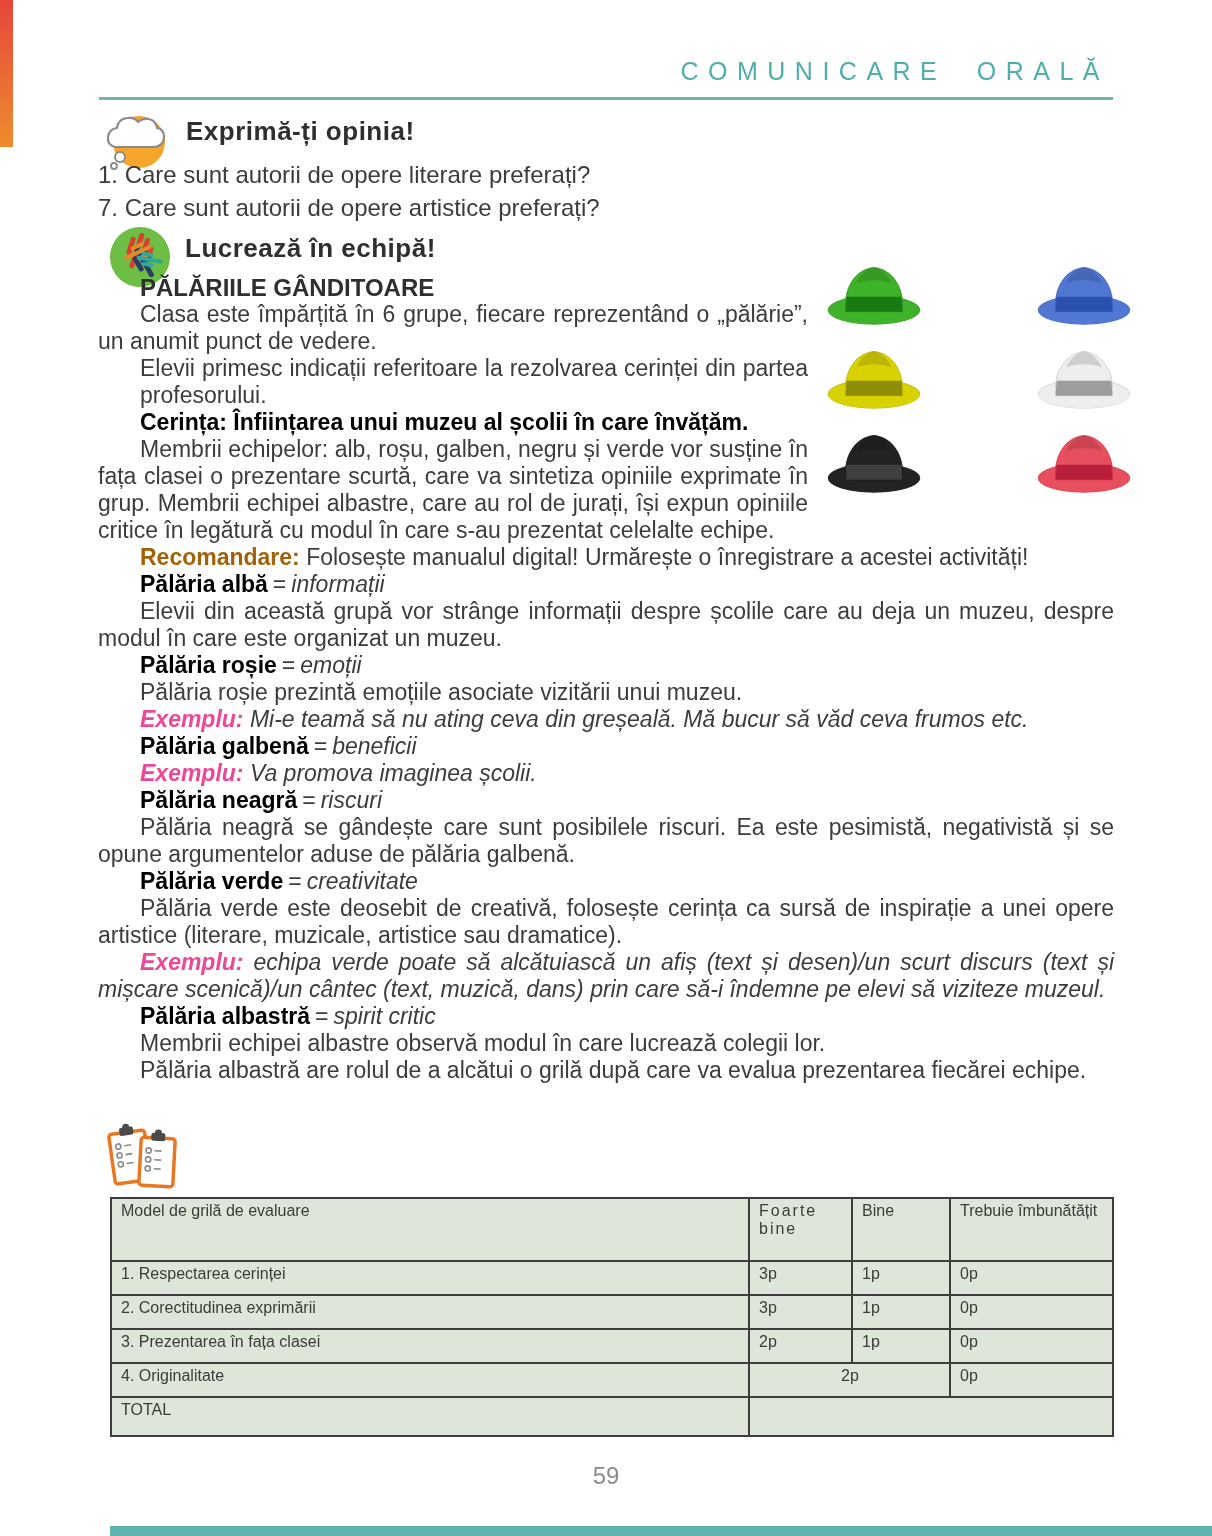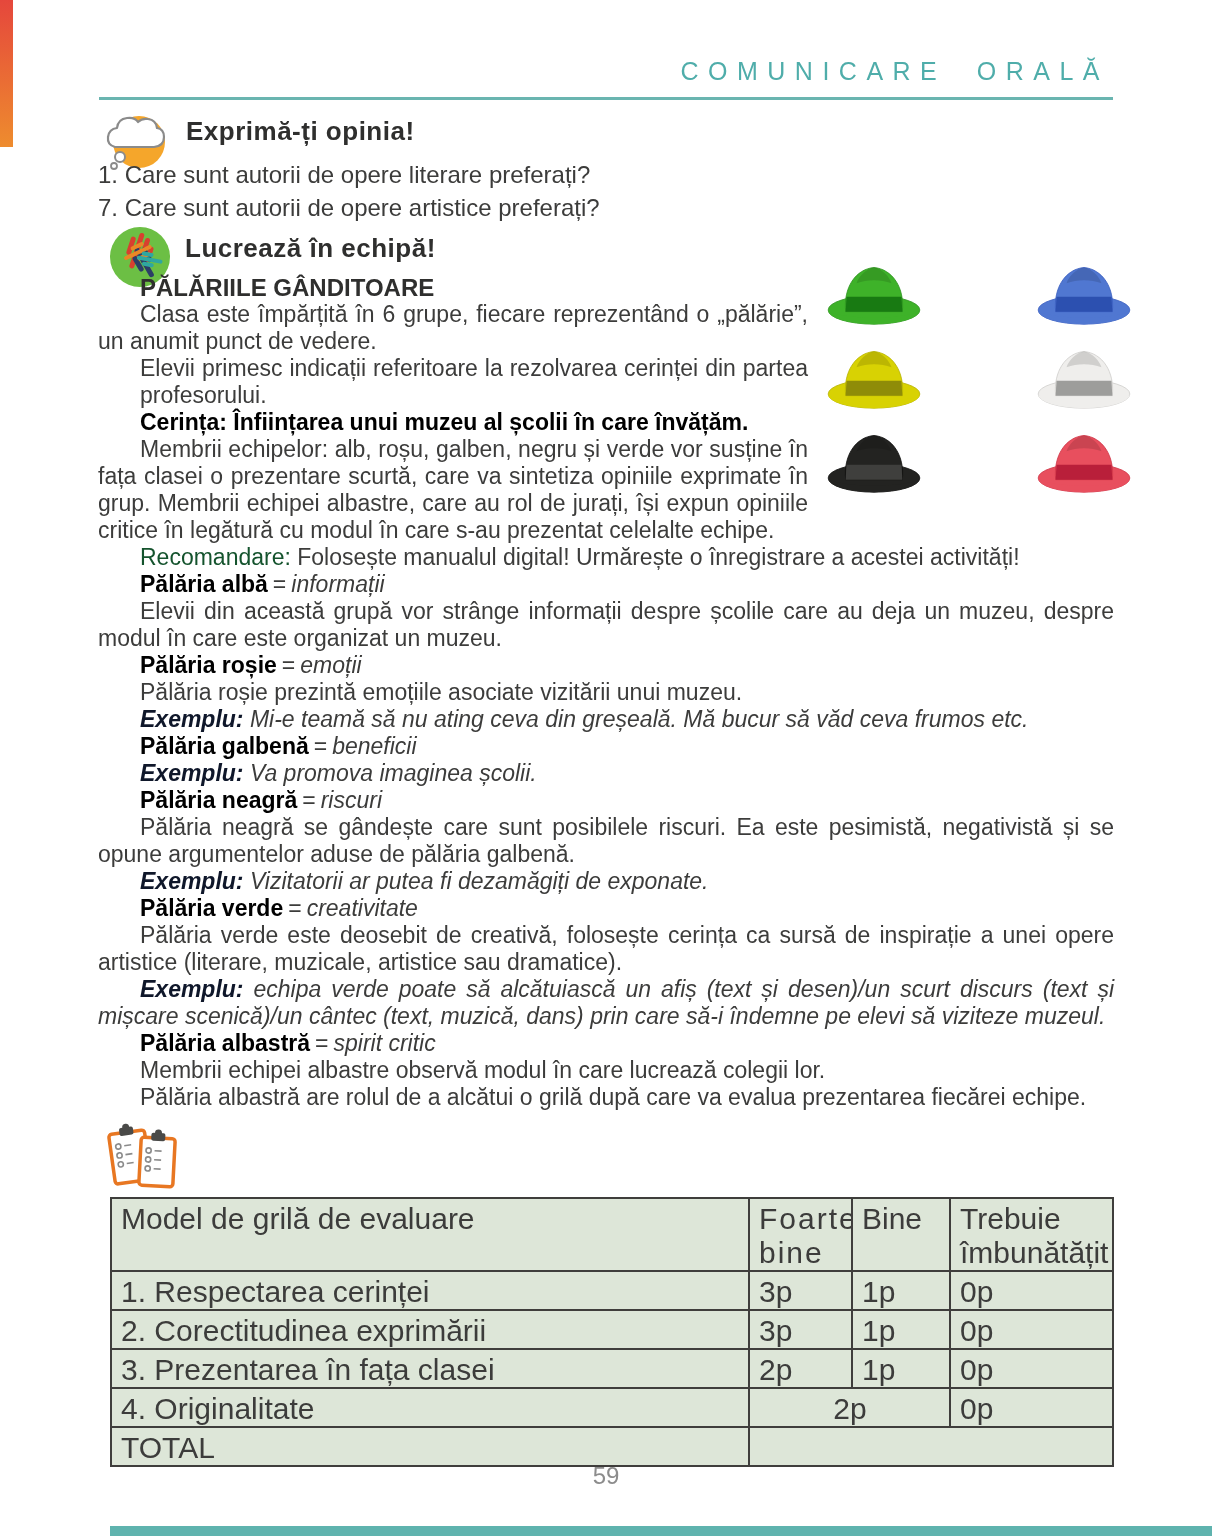--- a/index.html
+++ b/index.html
@@ -26,33 +26,33 @@
   .questions{position:absolute;left:98px;top:158px;font-size:24px;line-height:33px;}
   .questions p{margin:0;}
   
   .content{position:absolute;left:98px;top:274px;width:1016px;font-size:23px;line-height:27px;}
   .content p{margin:0;}
   .ind{text-indent:42px;}
   .pad{padding-left:42px;}
   .just{text-align:justify;}
   .b{font-weight:bold;color:#000000;}
   .it{font-style:italic;}
-  .orange{color:#14532d;}
-  .ex-label{color:#0f172a;font-weight:bold;font-style:italic;}
+  .orange{color:#a16207;font-weight:bold;}
+  .ex-label{color:#ec4899;font-weight:bold;font-style:italic;}
   .subtitle{padding-left:42px;font-weight:bold;color:#2f2f2e;font-size:24px;}
   .eq{margin:0 5px;}
   
   .hats{float:right;width:312px;height:252px;margin:-24px -16px 6px 10px;
         display:grid;grid-template-columns:156px 156px;grid-auto-rows:84px;align-items:center;}
   .hat{line-height:0;}
   .hat:nth-child(odd){justify-self:start;margin-left:6px;}
   .hat:nth-child(even){justify-self:end;margin-right:-4px;}
   
   .tbl{position:absolute;left:110px;top:1197px;width:1002px;border-collapse:collapse;
-       table-layout:fixed;font-size:30px;color:#3c3c3b;}
+       table-layout:fixed;font-size:16px;color:#3c3c3b;}
   .tbl th,.tbl td{background:#dde6d8;border:2px solid #3f3e3c;font-weight:normal;
        text-align:left;vertical-align:top;padding:3px 8px 0 9px;overflow:hidden;}
   .tbl th{height:58px;}
   .tbl td{height:29px;}
   .tbl .c-fb{letter-spacing:2px;}
   .tbl .center{text-align:center;}
   .tbl .total-row td{height:34px;}
   .page-number{position:absolute;left:0;right:0;top:1462px;text-align:center;
        color:#8c8c8c;font-size:24px;}
 </style>
@@ -172,21 +172,20 @@
 
     <p class="pad"><span class="b">Pălăria roșie</span><span class="eq">=</span><span class="it">emoții</span></p>
     <p class="ind">Pălăria roșie prezintă emoțiile asociate vizitării unui muzeu.</p>
     <p class="ind it"><span class="ex-label">Exemplu:</span> <span>Mi-e teamă să nu ating ceva din greșeală. Mă bucur să văd ceva frumos etc.</span></p>
 
     <p class="pad"><span class="b">Pălăria galbenă</span><span class="eq">=</span><span class="it">beneficii</span></p>
     <p class="ind it"><span class="ex-label">Exemplu:</span> <span>Va promova imaginea școlii.</span></p>
 
     <p class="pad"><span class="b">Pălăria neagră</span><span class="eq">=</span><span class="it">riscuri</span></p>
     <p class="ind just">Pălăria neagră se gândește care sunt posibilele riscuri. Ea este pesimistă, negativistă și se opune argumentelor aduse de pălăria galbenă.</p>
-    <p class="ind it"><span class="ex-label">Exemplu:</span> <span>Vizitatorii ar putea fi dezamăgiți de exponate.</span></p>
 
     <p class="pad"><span class="b">Pălăria verde</span><span class="eq">=</span><span class="it">creativitate</span></p>
     <p class="ind just">Pălăria verde este deosebit de creativă, folosește cerința ca sursă de inspirație a unei opere artistice (literare, muzicale, artistice sau dramatice).</p>
     <p class="ind just it"><span class="ex-label">Exemplu:</span> <span>echipa verde poate să alcătuiască un afiș (text și desen)/un scurt discurs (text și mișcare scenică)/un cântec (text, muzică, dans) prin care să-i îndemne pe elevi să viziteze muzeul.</span></p>
 
     <p class="pad"><span class="b">Pălăria albastră</span><span class="eq">=</span><span class="it">spirit critic</span></p>
     <p class="ind">Membrii echipei albastre observă modul în care lucrează colegii lor.</p>
     <p class="ind">Pălăria albastră are rolul de a alcătui o grilă după care va evalua prezentarea fiecărei echipe.</p>
   </div>
 

